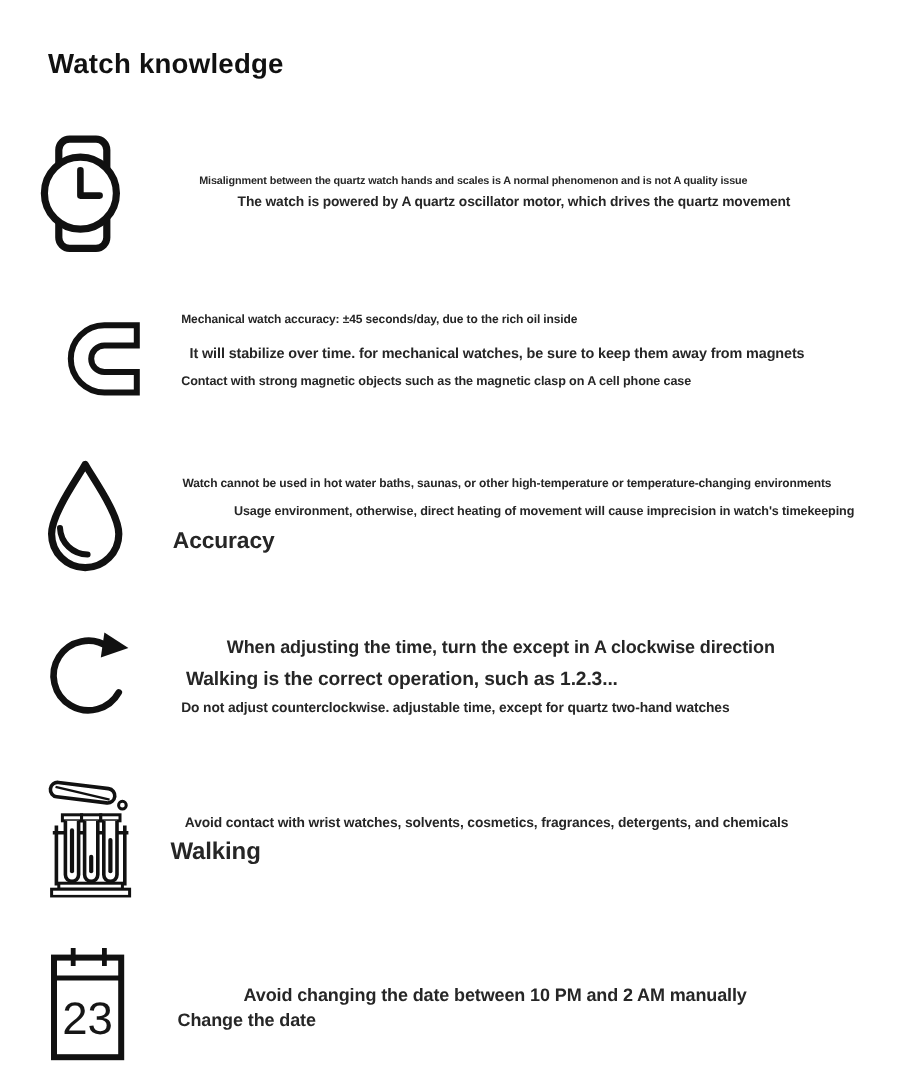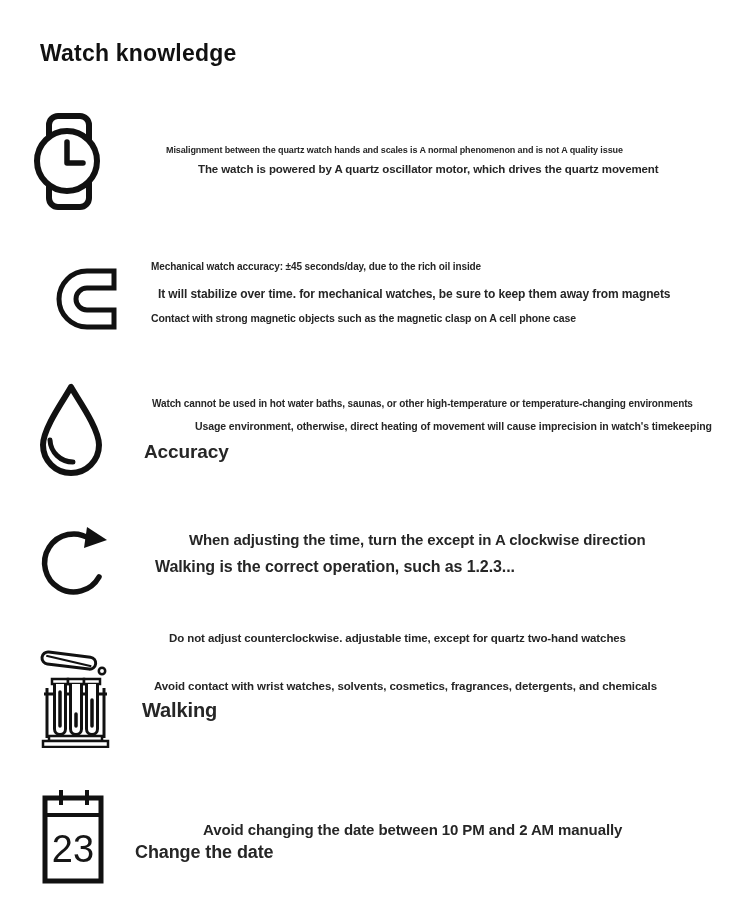--- a/index.html
+++ b/index.html
@@ -25,25 +25,25 @@
   .s1l1 { left:166px; top:145px; font-size:9px;   }
   .s1l2 { left:150px; top:163px; font-size:11.5px;margin-left:48px;}
   .s2l1 { left:151px; top:261px; font-size:10px;  }
   .s2l2 { left:158px; top:288px; font-size:12px;  }
   .s2l3 { left:151px; top:312px; font-size:10.5px;}
   .s3l1 { left:152px; top:398px; font-size:10px;  }
   .s3l2 { left:149px; top:420px; font-size:10.5px;padding-left:46px;}
   .s3l3 { left:144px; top:441px; font-size:19px;  }
   .s4l1 { left:189px; top:531px; font-size:15px;  }
   .s4l2 { left:155px; top:558px; font-size:16px;}
-  .s4l3 { left:169px; top:584px; font-size:11.5px;margin-top:48px;}
+  .s4l3 { left:151px; top:584px; font-size:11.5px;}
   .s5l1 { left:154px; top:680px; font-size:11.5px;text-align:right;}
   .s5l2 { left:142px; top:699px; font-size:20px;  }
   .s6l1 { left:203px; top:821px; font-size:15px;  }
-  .s6l2 { left:135px; top:842px; font-size:18px;  }
+  .s6l2 { left:148px; top:842px; font-size:15px;  }
 </style>
 </head>
 <body>
 
 <div class="page">
 
   <h1 class="title">Watch knowledge</h1>
 
   <div class="section">
     <svg class="icon" id="icon-watch" viewBox="0 0 70 99" width="70" height="99">

